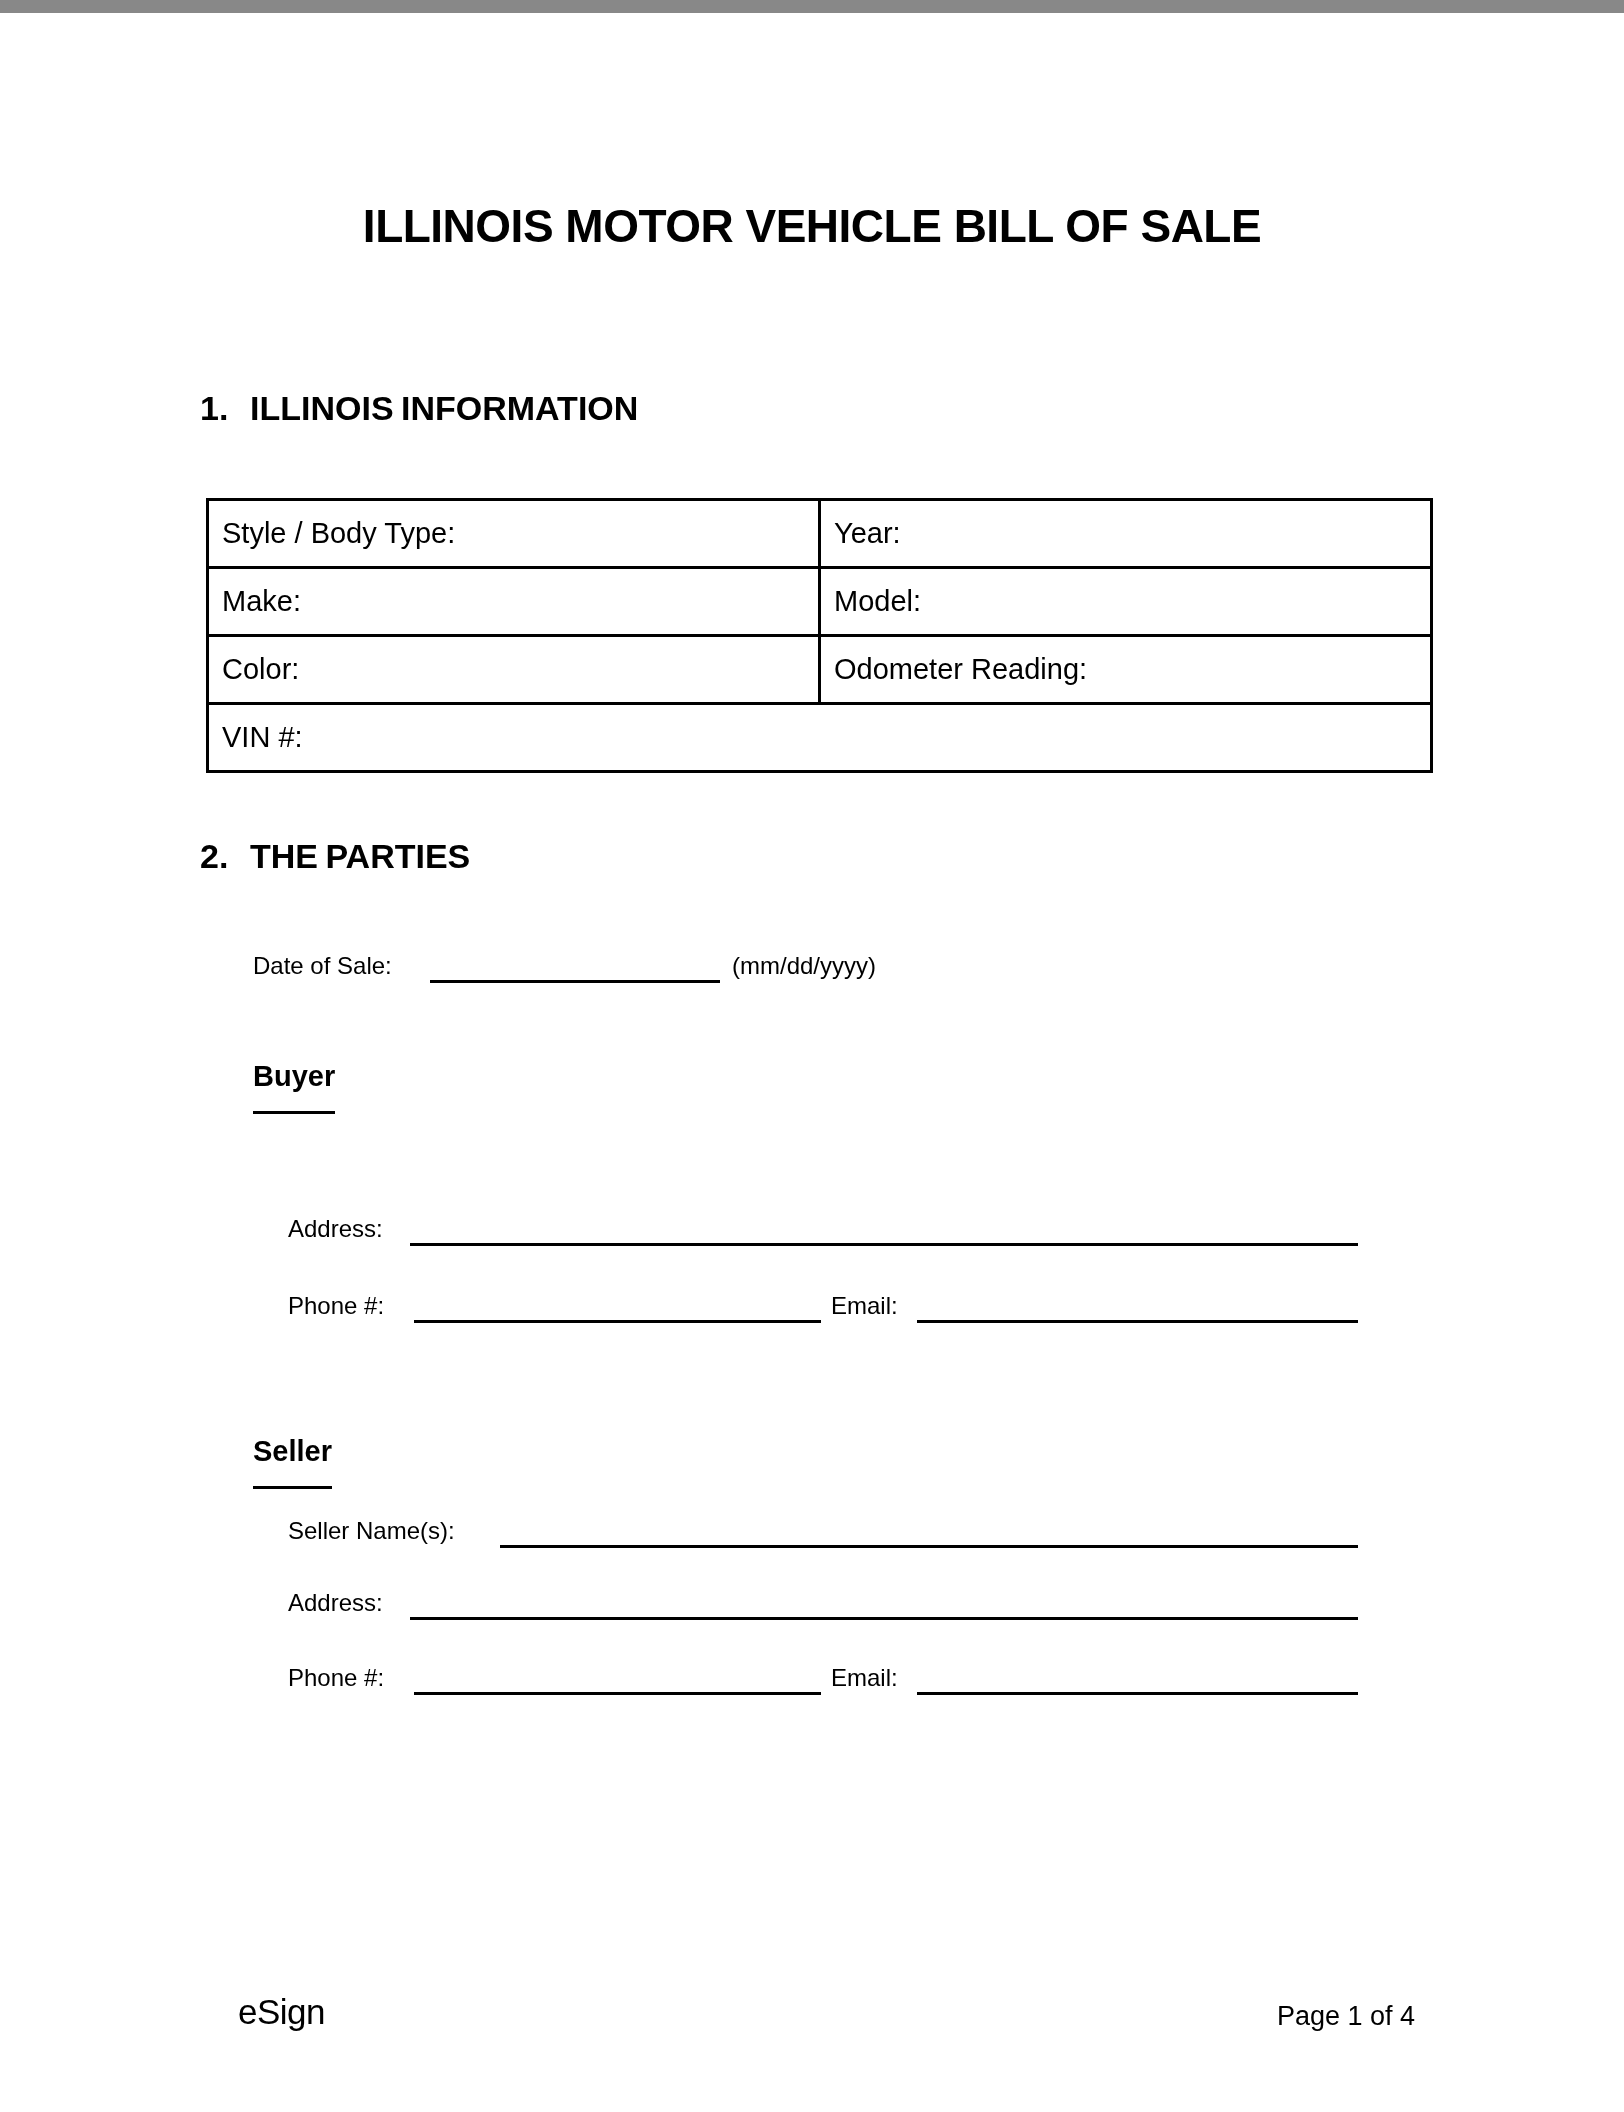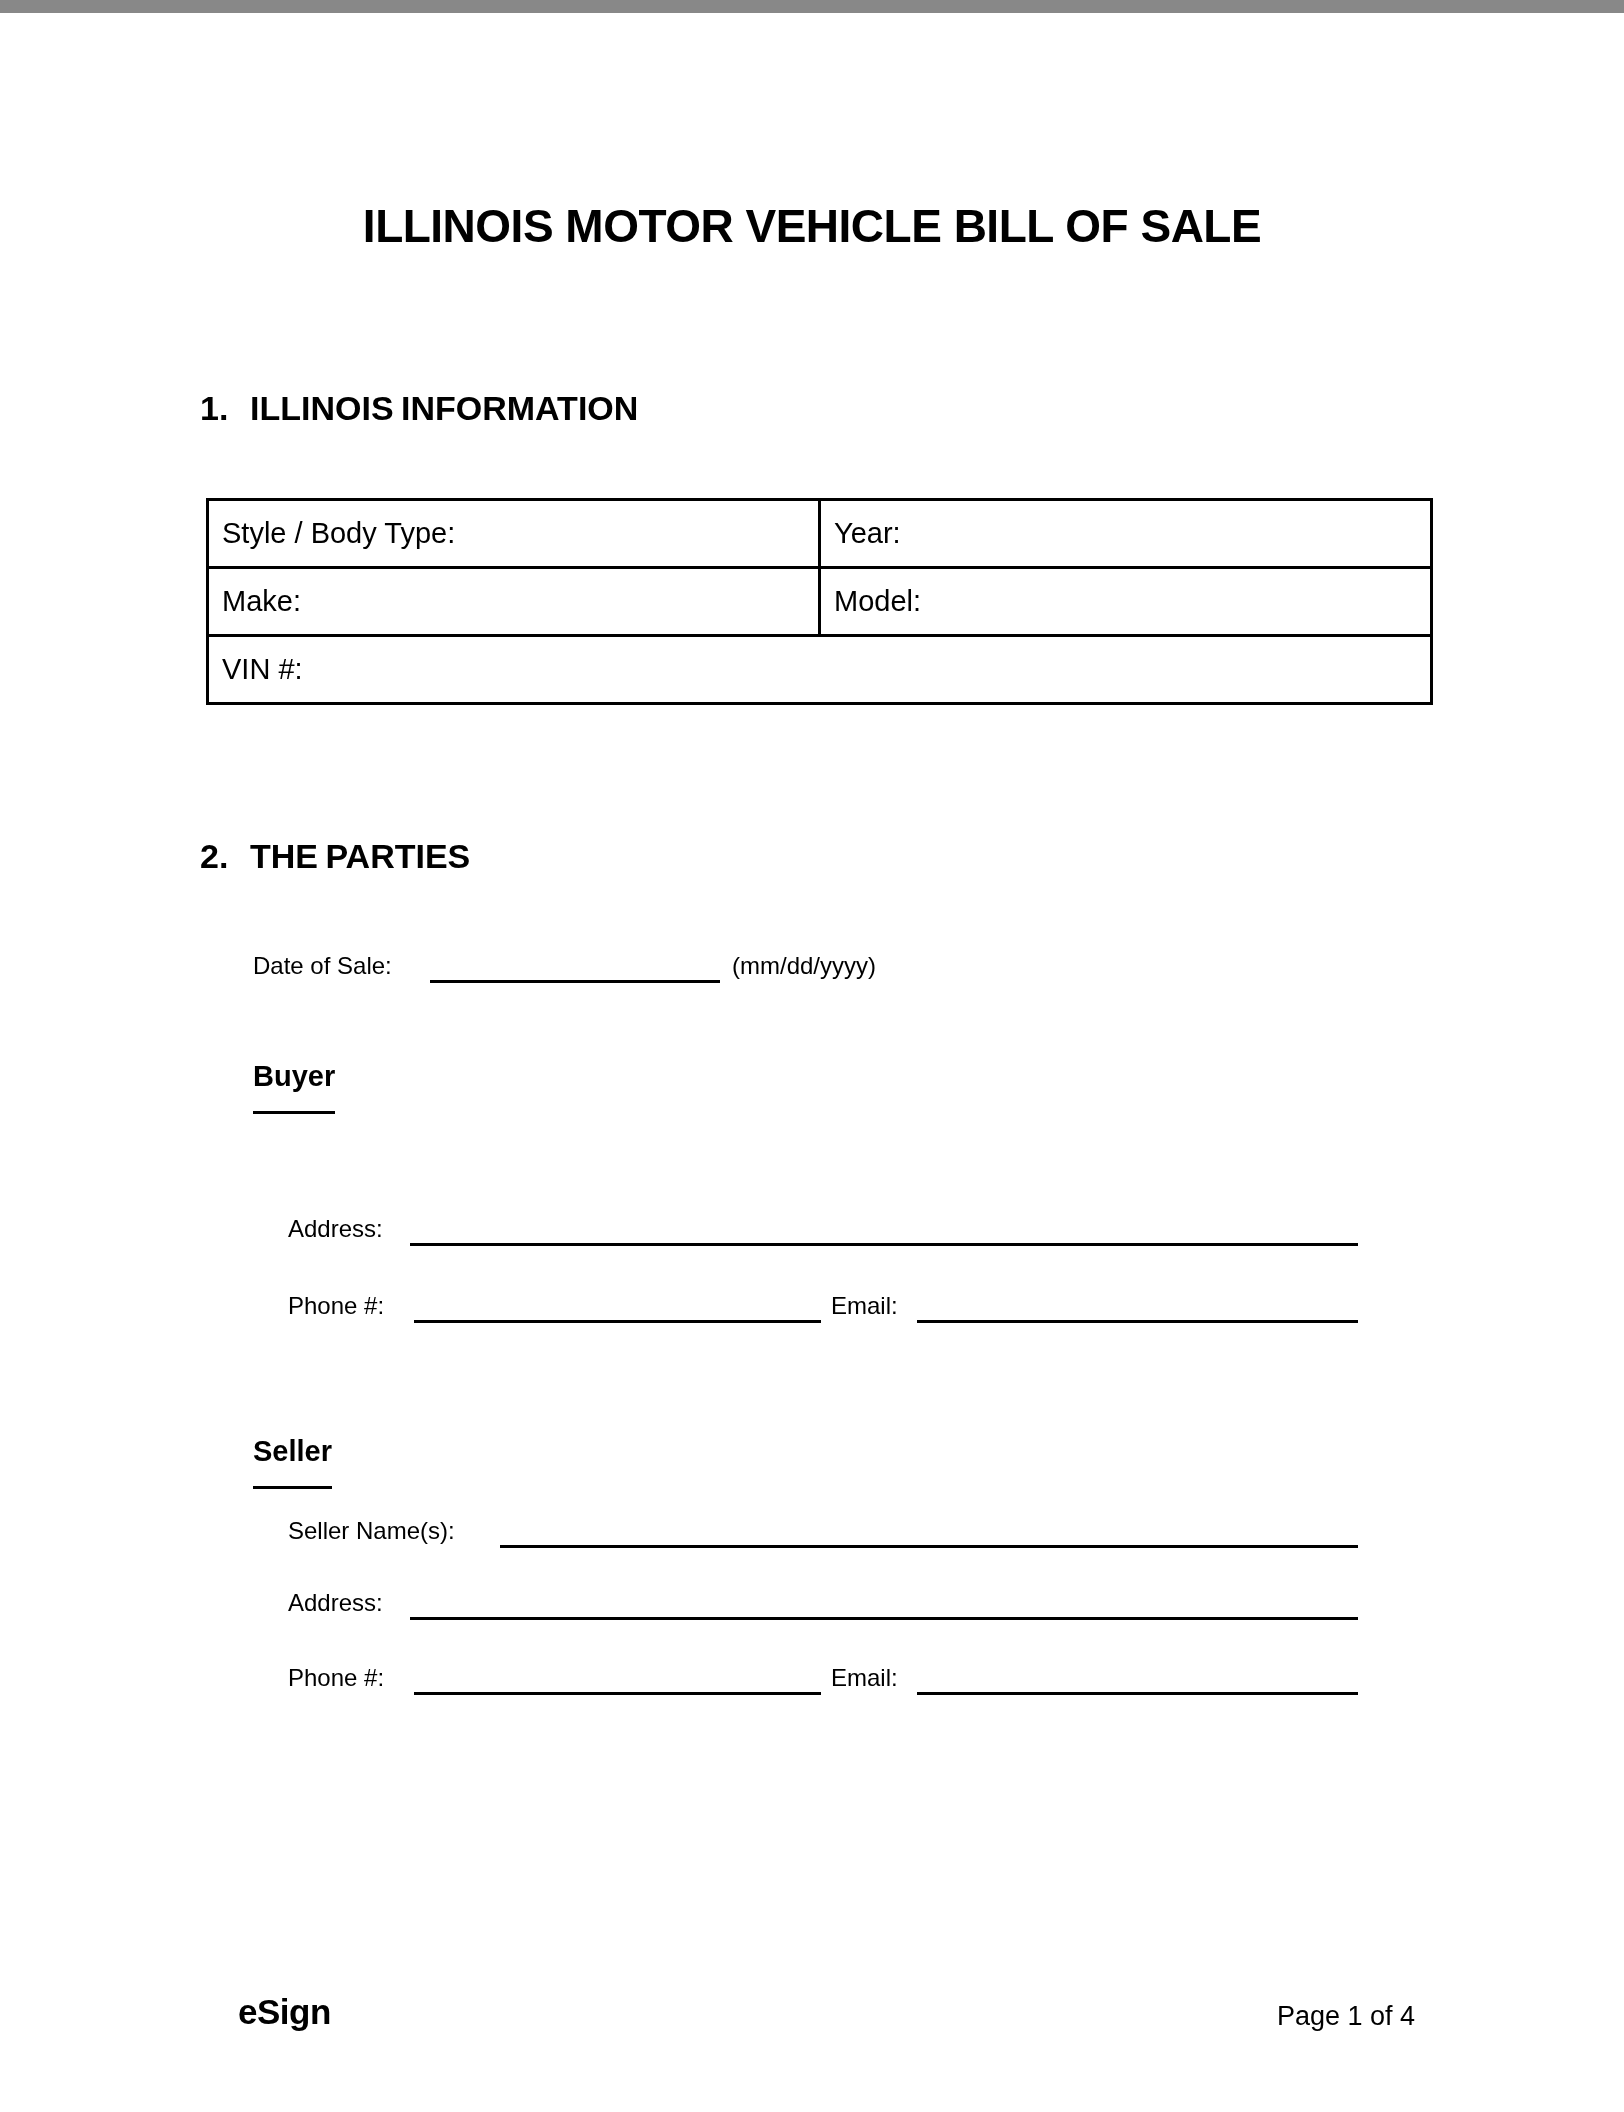--- a/index.html
+++ b/index.html
@@ -68,21 +68,21 @@
   .r-phone .lbl-email{position:absolute;left:543px;top:0;white-space:nowrap;}
   .r-phone .blank-email{left:629px;right:0;}
   .r-sname{top:1501px;}  .r-sname .blank{left:212px;right:0;}
   .r-saddr{top:1573px;}  .r-saddr .blank{left:122px;right:0;}
   .r-sphone{top:1648px;}
   .r-sphone .blank-phone{left:126px;width:407px;}
   .r-sphone .lbl-email{position:absolute;left:543px;top:0;white-space:nowrap;}
   .r-sphone .blank-email{left:629px;right:0;}
   .footer-brand{
     position:absolute;left:238px;top:1981px;
-    font-size:35px;font-weight:bold;line-height:1;
+    font-size:35px;font-weight:normal;line-height:1;
     letter-spacing:-0.5px;
   }
   .footer-page{
     position:absolute;right:209px;top:1990px;
     font-size:27px;line-height:1;text-align:right;
   }
 </style>
 </head>
 <body>
 
@@ -96,20 +96,24 @@
 
   <table class="vehicle">
     <tbody>
         <tr>
       <td>Style / Body Type:</td>
       <td>Year:</td>
     </tr>
     <tr>
       <td>Make:</td>
       <td>Model:</td>
+    </tr>
+    <tr>
+      <td>Color:</td>
+      <td>Odometer Reading:</td>
     </tr>
     <tr>
       <td colspan="2">VIN #:</td>
     </tr>
   </tbody>
     </table>
 
   <div class="section-heading sec2">
     <span class="num">2.</span><span>THE PARTIES</span>
   </div>

